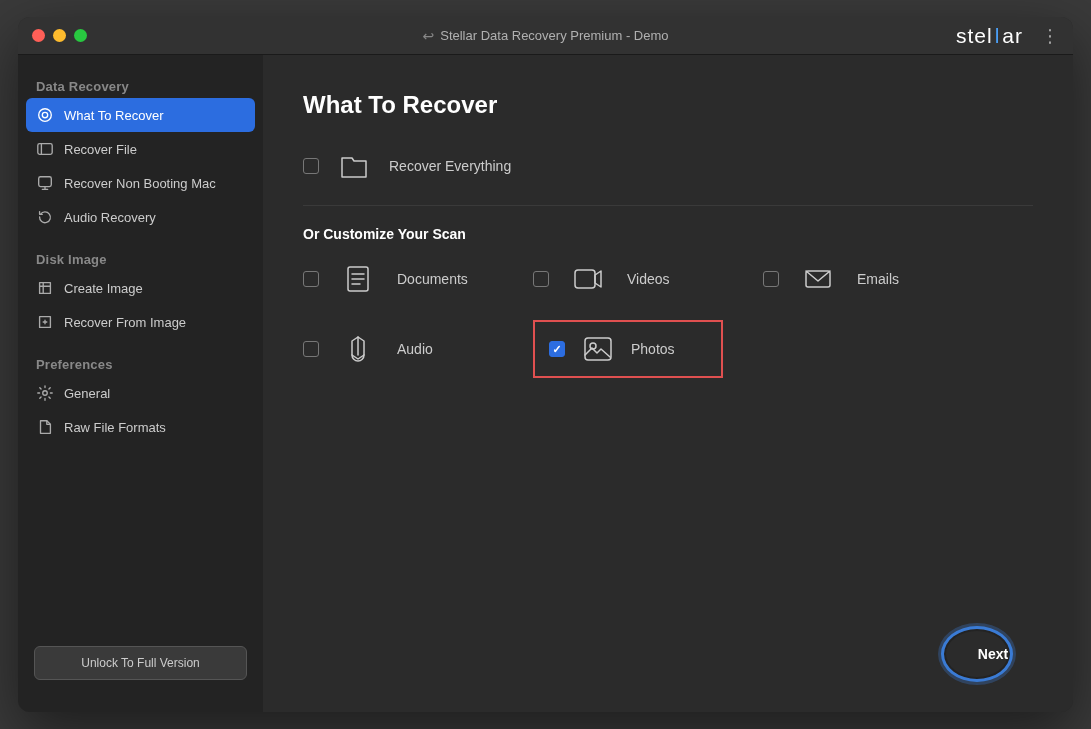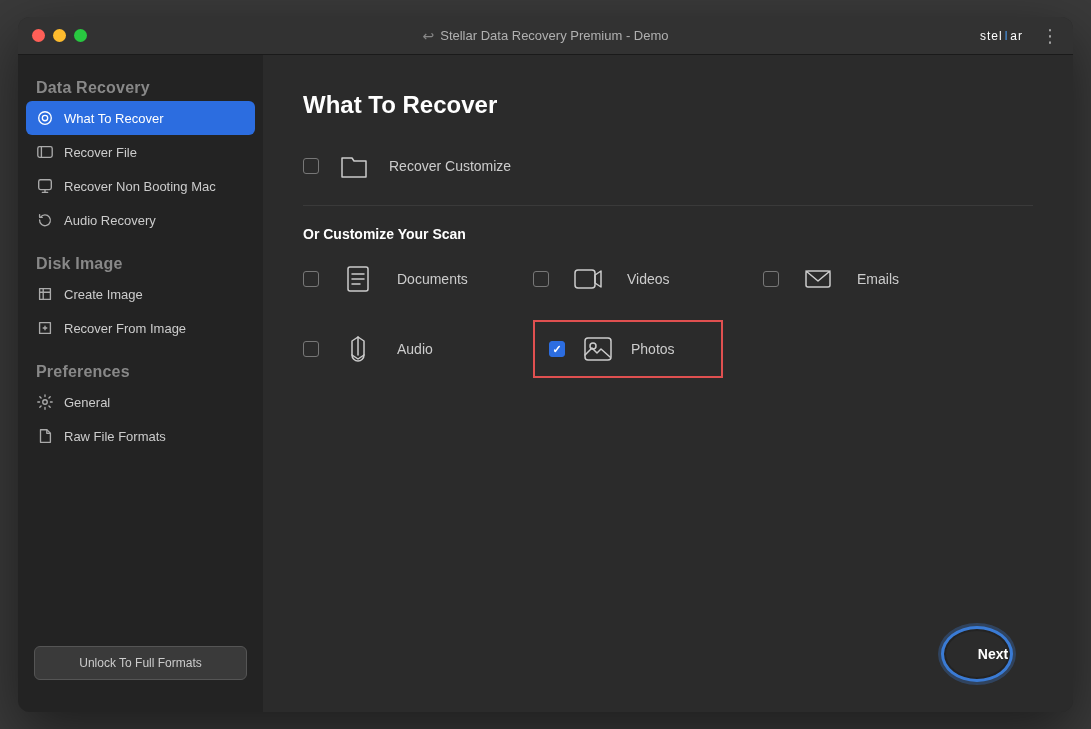--- a/index.html
+++ b/index.html
@@ -54,21 +54,21 @@
       display: flex;
       align-items: center;
       gap: 6px;
     }
     .titlebar-back-icon {
       font-size: 14px;
       color: #888;
     }
     .stellar-logo {
       color: #fff;
-      font-size: 12px;
+      font-size: 21px;
       font-weight: 300;
       letter-spacing: 1px;
       display: flex;
       align-items: center;
       gap: 2px;
     }
     .stellar-logo .highlight {
       color: #4a9ef5;
     }
     .menu-dots {
@@ -93,21 +93,21 @@
     .sidebar {
       width: 245px;
       background: #232323;
       display: flex;
       flex-direction: column;
       padding: 16px 0;
       flex-shrink: 0;
     }
     .sidebar-section-label {
       color: #888;
-      font-size: 16px;
+      font-size: 13px;
       font-weight: 600;
       padding: 8px 18px 4px;
       text-transform: none;
       letter-spacing: 0.2px;
     }
     .sidebar-item {
       display: flex;
       align-items: center;
       gap: 10px;
       padding: 8px 18px;
@@ -387,36 +387,36 @@
         <div class="sidebar-item-icon">
           <svg viewBox="0 0 20 20">
               <path d="M5 3h7l4 4v10H5z" stroke-width="1.5"></path>
               <path d="M12 3v4h4" stroke-width="1.5"></path>
             </svg>
         </div>
         <span>Raw File Formats</span>
       </div>
 
       <div class="sidebar-bottom">
-        <button class="unlock-btn">Unlock To Full Formats</button>
+        <button class="unlock-btn">Unlock To Full Version</button>
       </div>
     </div>
 
     <div class="main-content">
       <h1 class="page-title">What To Recover</h1>
 
 
       <div class="option-row">
         <div class="checkbox"></div>
         <div class="option-icon big-icon">
           <svg viewBox="0 0 32 32" width="32" height="32">
             <path d="M4 8h10l2 3h12v16H4z" stroke="#ccc" stroke-width="1.5" fill="none"></path>
           </svg>
         </div>
-        <span class="option-label">Recover Customize</span>
+        <span class="option-label">Recover Everything</span>
       </div>
 
       <div class="divider"></div>
 
       <div class="section-title">Or Customize Your Scan</div>
 
       <div class="scan-options-row">
         <div class="scan-option">
           <div class="checkbox"></div>
           <div class="option-icon big-icon">

